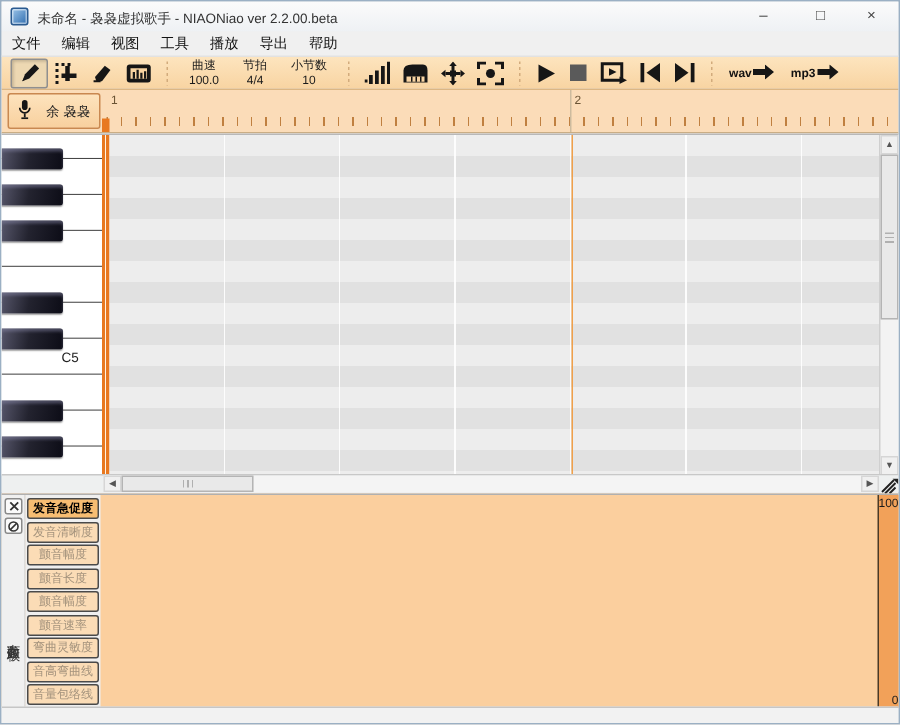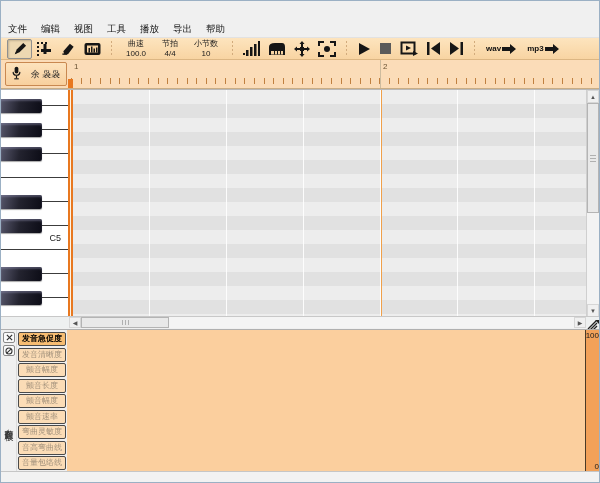--- a/index.html
+++ b/index.html
@@ -52,21 +52,21 @@
   
   .main { position:absolute; left:0; top:88px; width:100%; height:227px; background:#fff; border-top:1px solid #b8b8b8; }
   .piano { position:absolute; left:0; top:0; width:67px; height:227px; background:#fff; overflow:hidden; }
   .piano::before { content:""; position:absolute; inset:0;
     background:repeating-linear-gradient(to bottom,transparent 0 23px,#3c3c3c 23px 24px);
     background-position:0 -8px; }
   .bkey { position:absolute; left:0; width:41px; height:14px; z-index:2; border-radius:0 2px 2px 0;
     background:linear-gradient(100deg,#56566a 0%,#23232f 45%,#0c0c16 100%);
     box-shadow:inset 0 2px 2px rgba(140,140,170,.45), 0 1px 1px rgba(0,0,0,.35); }
   .c5 { position:absolute; left:40px; top:138px; width:20px; height:20px; z-index:3;
-    font-size:9px; color:#222; text-align:right; line-height:20px; }
+    font-size:9px; color:#222; line-height:20px; }
   .playhead { position:absolute; left:67px; top:0; width:5px; height:227px;
     background:linear-gradient(to right,#e87820 0 2px,#fff4e4 2px 3px,#e87820 3px 5px); }
   .grid { position:absolute; left:72px; top:0; width:515px; height:227px;
     background:
       repeating-linear-gradient(to right,transparent 0 76px,rgba(255,255,255,.9) 76px 77px),
       repeating-linear-gradient(to bottom,#ededed 0 14px,#e1e1e1 14px 28px); }
   .measureline { position:absolute; left:308px; top:0; bottom:0; width:1px; background:#f0a04a; }
   
   .vscroll { position:absolute; right:0; top:0; width:13px; height:227px; background:#f3f3f3; border-left:1px solid #cfcfcf; }
   .vs-btn { position:absolute; left:0; width:12px; height:13px; background:#f0f0f0; border:1px solid #d6d6d6;
@@ -104,20 +104,27 @@
   .pscale .max { position:absolute; top:1px; right:2px; font-size:8px; color:#1a1a1a; }
   .pscale .min { position:absolute; bottom:1px; right:2px; font-size:8px; color:#1a1a1a; }
   
   .statusbar { position:absolute; left:0; top:470px; width:100%; height:13px; background:#f2f2f2; border-top:1px solid #c6c6c6; }
 </style>
 </head>
 <body>
 
 <div class="win">
 
+  <div class="titlebar">
+    <div class="appicon"></div>
+    <div class="title-text">未命名 - 袅袅虚拟歌手 - NIAONiao ver 2.2.00.beta</div>
+    <div class="winbtn min">–</div>
+    <div class="winbtn max">□</div>
+    <div class="winbtn close">×</div>
+  </div>
 
   <div class="menubar">
     <span class="menu-item">文件</span>
     <span class="menu-item">编辑</span>
     <span class="menu-item">视图</span>
     <span class="menu-item">工具</span>
     <span class="menu-item">播放</span>
     <span class="menu-item">导出</span>
     <span class="menu-item">帮助</span>
   </div>

